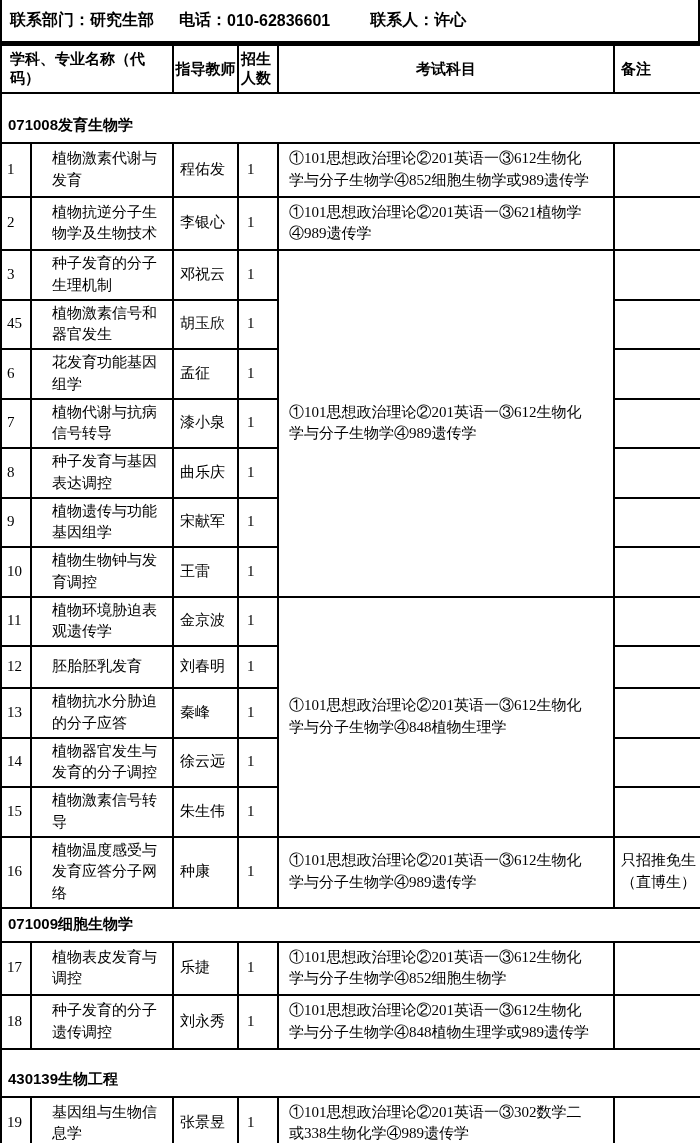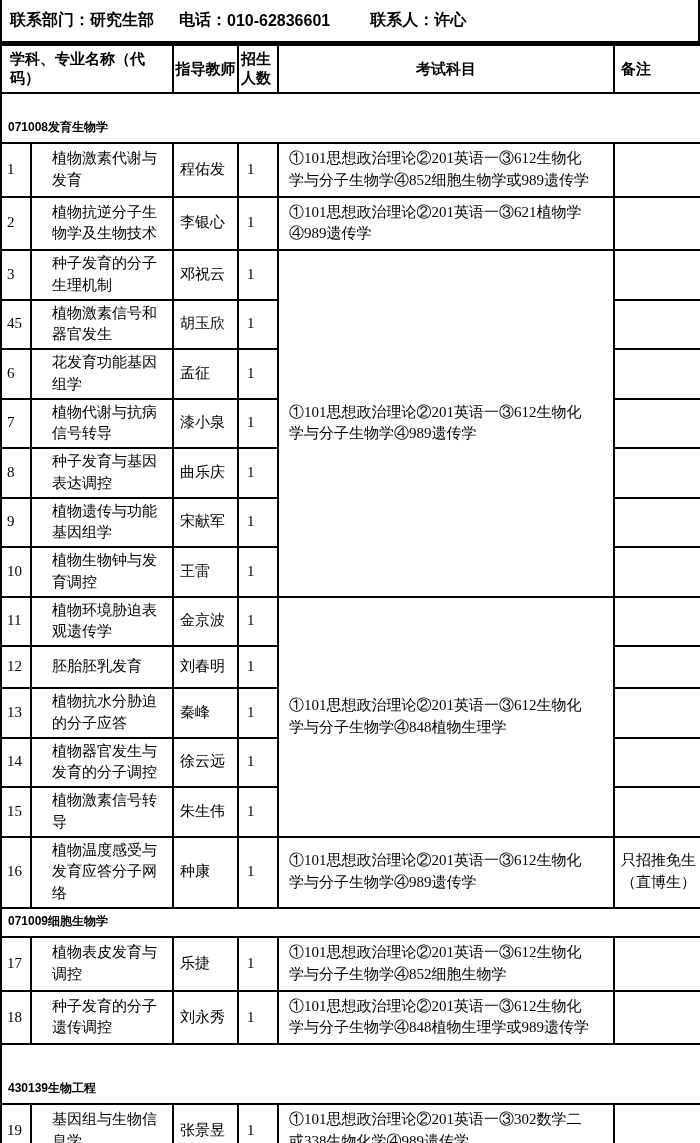--- a/index.html
+++ b/index.html
@@ -40,21 +40,21 @@
   td { font-size:15px; line-height:1.45; vertical-align:middle; }
 
   .th-major  { text-align:left; padding-left:8px; }
   .th-advisor{ padding:0; }
   .th-quota  { text-align:left; padding:0 2px; line-height:1.25; }
   .th-exam   { text-align:center; }
   .th-remark { text-align:left; padding-left:6px; }
 
   .section-cell {
     font-family:"Liberation Sans","DejaVu Sans",sans-serif;
-    font-weight:bold; font-size:12px;
+    font-weight:bold; font-size:15px;
     vertical-align:bottom; text-align:left;
     padding:4px 7px 6px 6px;
   }
   .no-cell     { padding:2px 2px 2px 5px; }
   .major-cell  { padding:2px 4px 2px 20px; }
   .advisor-cell{ padding:2px 2px 2px 6px; }
   .quota-cell  { padding:2px 2px 2px 8px; }
   .exam-cell   { padding:4px 20px 4px 10px; }
   .remark-cell { padding:2px 4px 2px 6px; }
 </style>
@@ -236,21 +236,21 @@
 
     <tr style="height:50px">
       <td class="no-cell">18</td>
       <td class="major-cell">种子发育的分子遗传调控</td>
       <td class="advisor-cell">刘永秀</td>
       <td class="quota-cell">1</td>
       <td class="exam-cell">①101思想政治理论②201英语一③612生物化学与分子生物学④848植物生理学或989遗传学</td>
       <td class="remark-cell"></td>
     </tr>
 
-    <tr style="height:60px">
+    <tr style="height:48px">
       <td colspan="6" class="section-cell">430139生物工程</td>
     </tr>
 
     <tr style="height:46px">
       <td class="no-cell">19</td>
       <td class="major-cell">基因组与生物信息学</td>
       <td class="advisor-cell">张景昱</td>
       <td class="quota-cell">1</td>
       <td class="exam-cell">①101思想政治理论②201英语一③302数学二或338生物化学④989遗传学</td>
       <td class="remark-cell"></td>

